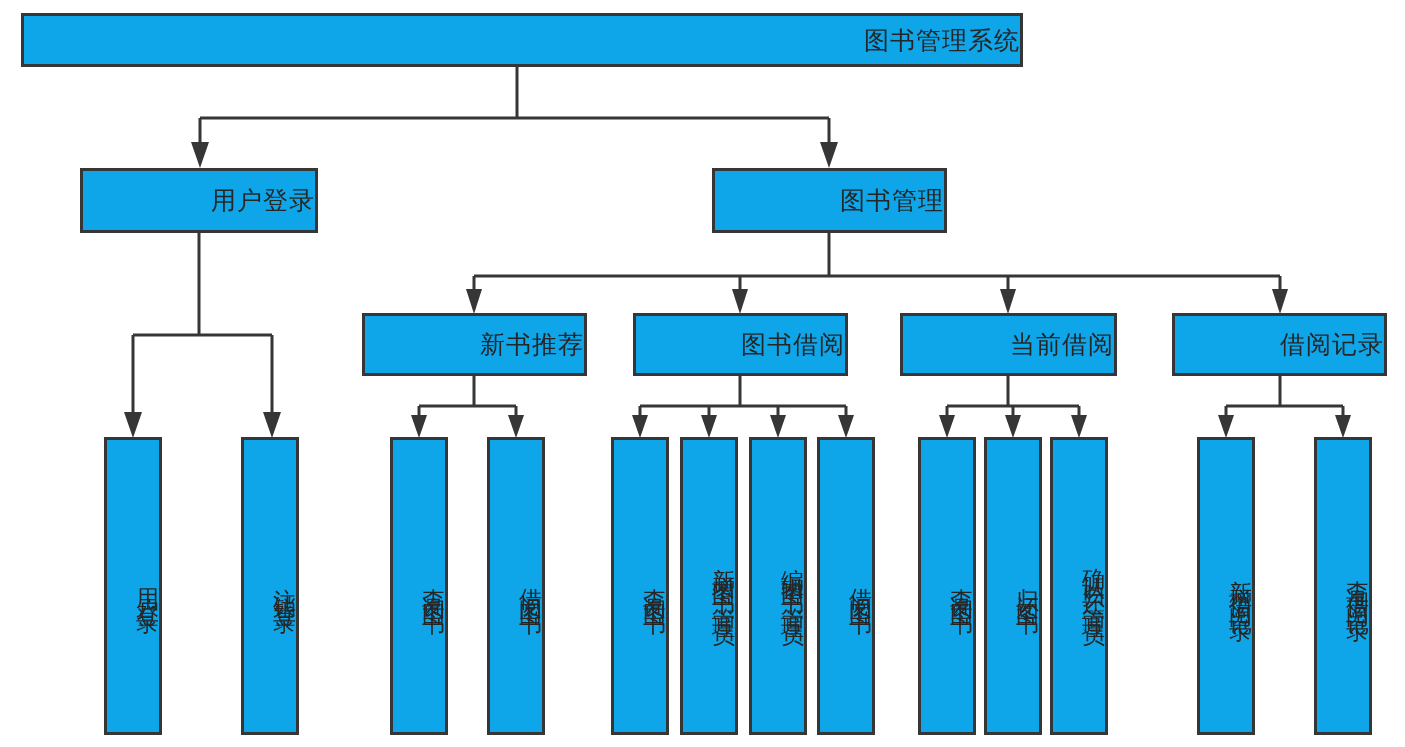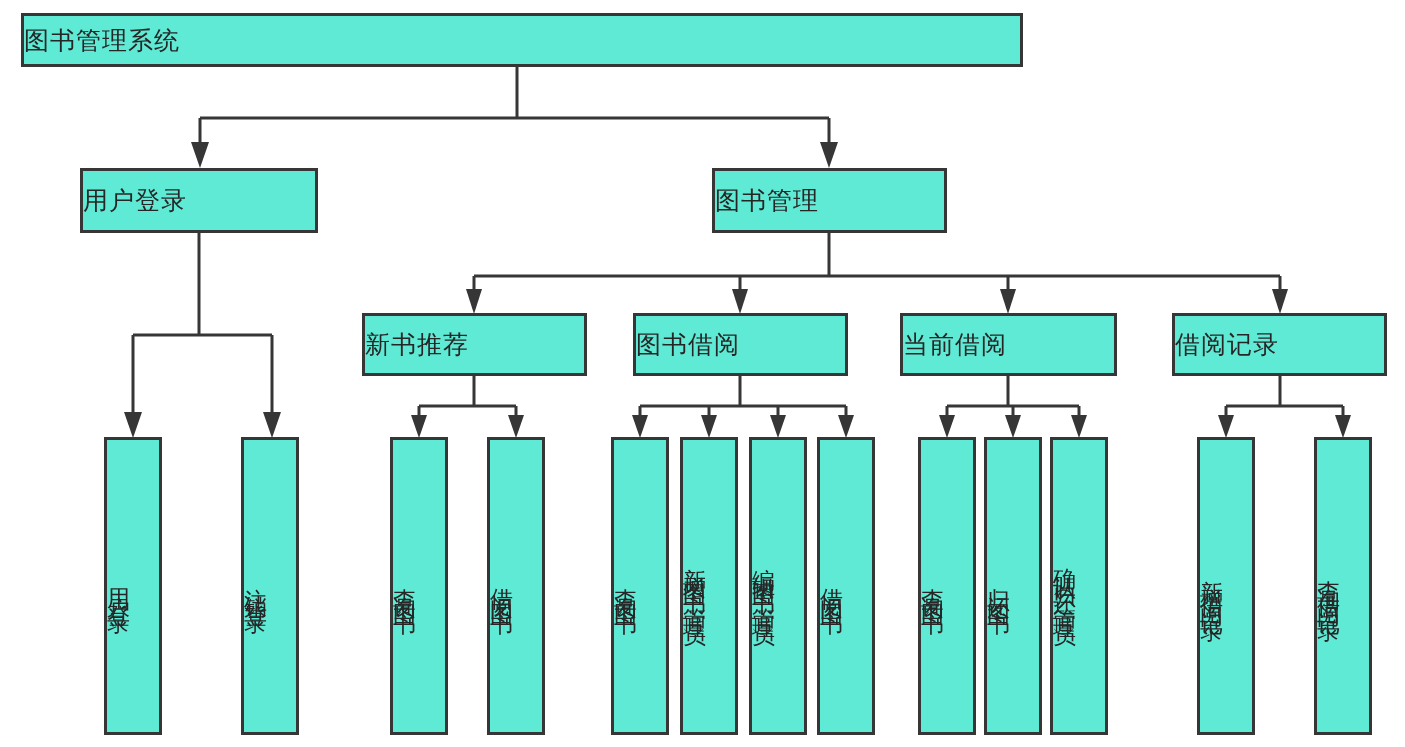--- a/index.html
+++ b/index.html
@@ -16,24 +16,24 @@
     font-family:"Liberation Sans","DejaVu Sans",sans-serif;
     overflow:hidden;
   }
   svg.connectors{position:absolute;left:0;top:0;}
   svg.connectors path{stroke:var(--line);stroke-width:3;fill:none;}
   svg.connectors polygon{fill:var(--line);stroke:none;}
   .node{
     position:absolute;
     box-sizing:border-box;
     border:3px solid var(--line);
-    background:#5eead4;
+    background:#0ea5e9;
     display:flex;
     align-items:center;
-    justify-content:flex-start;
+    justify-content:flex-end;
     color:var(--text);
   }
   .hnode{font-size:25px;letter-spacing:1px;}
   .leaf span{
     writing-mode:vertical-rl;
     text-orientation:mixed;
     font-size:23px;
     letter-spacing:8px;
     line-height:1;
     color:var(--text);

